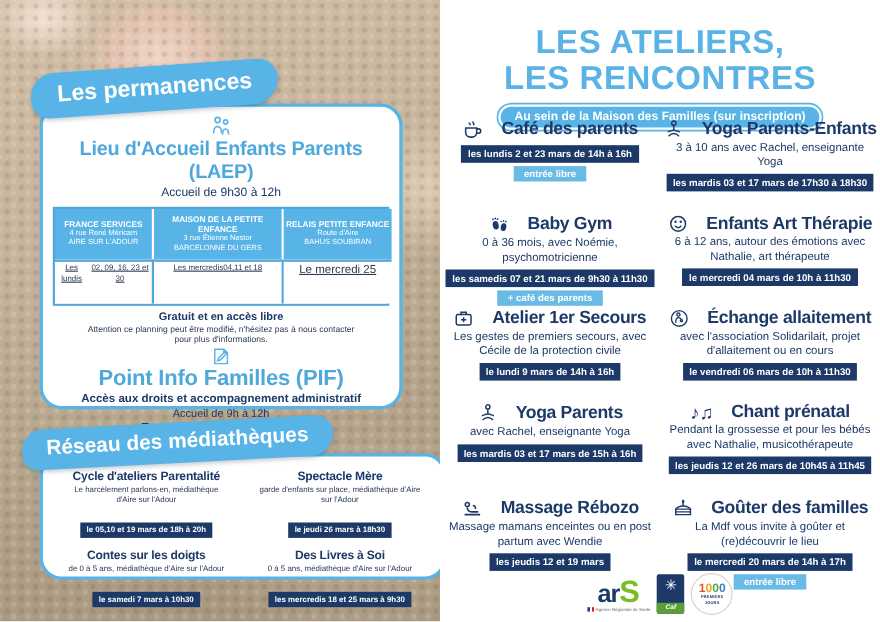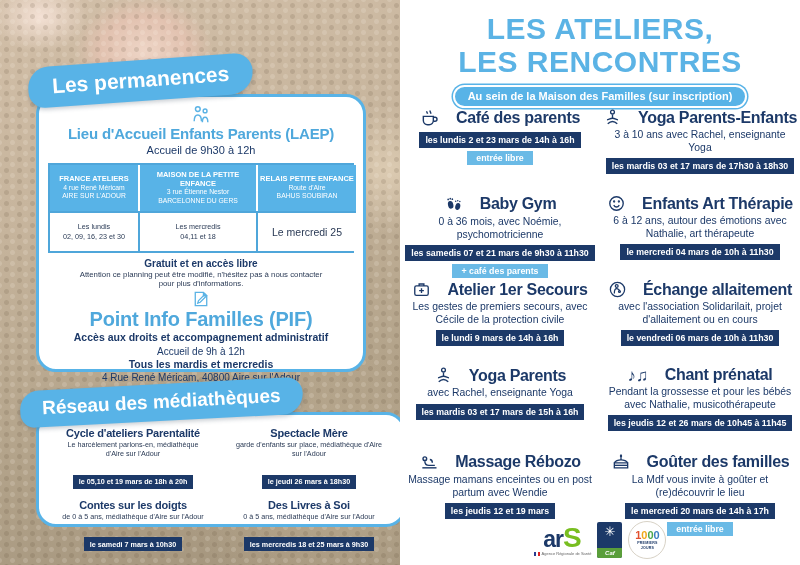--- a/index.html
+++ b/index.html
@@ -29,34 +29,34 @@
     border-radius:24px 20px 26px 18px; box-shadow:0 2px 4px rgba(40,60,80,.25); z-index:5; }
   .bubble1 { left:28px; top:60px; font-size:21px; padding:8px 24px 9px; transform:rotate(-4deg); }
   .bubble2 { left:20px; top:384px; font-size:19px; padding:7px 22px 8px; transform:rotate(-3deg); }
 
   .card { position:absolute; left:36px; background:#fff; border:3px solid #58B3E7;
     border-radius:20px; z-index:4; color:#1C3968; text-align:center; }
   .laep-card { top:94px; width:330px; height:278px; padding:6px 8px 4px; }
   .media-card { top:412px; width:370px; height:115px; padding:12px 6px 6px; }
 
   .sec-icon { display:block; margin:2px auto 0; }
-  .blue-title { color:#4FA8DC; font-weight:800; font-size:15px; letter-spacing:-0.2px; }
+  .blue-title { color:#4FA8DC; font-weight:800; font-size:18px; letter-spacing:-0.2px; }
   .blue-title.pif { font-size:20px; }
   .laep-sub { font-size:11px; margin-top:2px;text-align:center; }
 
   .laep-table { margin:7px auto 0; width:306px; display:grid; grid-template-columns:90px 118px 98px;
     border:2px solid #4FA6DA; }
   .th { background:#58B3E7; color:#fff; padding:4px 2px; min-height:46px;
     display:flex; flex-direction:column; justify-content:center; border-right:2px solid #fff; }
   .th:nth-child(3) { border-right:none; }
   .th .nm { font-size:7.5px; font-weight:bold; line-height:1.15; }
   .th .ad { font-size:6.8px; line-height:1.25; }
   .td { background:#fff; border-top:2px solid #4FA6DA; border-right:2px solid #4FA6DA;
-    min-height:40px; display:flex; flex-direction:column; justify-content:center;
-    font-size:7.2px; line-height:1.35; color:#2a3a55; }
+    min-height:40px; display:flex; flex-direction:row; justify-content:center;
+    font-size:7.2px; line-height:1.35; color:#2a3a55;text-decoration:underline; }
   .td:last-child { border-right:none; font-size:10.5px; }
 
   .free-note { font-size:10px; font-weight:bold; margin-top:5px; }
   .warn { font-size:7.8px; margin:1px 26px 0; color:#2a3a55; }
 
   .pif-line { font-size:10px; line-height:1.3; }
   .pif-line.b { font-weight:bold; font-size:10.5px; }
   .pill-badge { display:inline-block; margin-top:4px; background:#58B3E7; color:#fff;
     font-weight:bold; font-size:9.5px; padding:3px 12px; border-radius:10px;
     border:1.5px solid #9ed4f2; }
@@ -64,21 +64,21 @@
   .media-grid { display:grid; grid-template-columns:1fr 1fr; row-gap:10px; }
   .media-item { padding:0 4px; }
   .m-title { font-size:11px; font-weight:bold; letter-spacing:-0.2px; }
   .m-desc { font-size:7.2px; line-height:1.3; margin-top:1px; color:#2a3a55; max-width:150px; margin-left:auto; margin-right:auto; }
   .m-badge { display:inline-block; margin-top:16px; background:#1C3968; color:#fff;
     font-weight:bold; font-size:7.2px; padding:2.5px 6px; }
 
   
   .right { position:absolute; left:400px; top:0; width:400px; height:565px; background:#fff;
     text-align:center; color:#1C3968; }
-  .r-title { margin-top:12px; font-size:30px; font-weight:800; color:#5BB3E5;
+  .r-title { margin-top:22px; font-size:30px; font-weight:800; color:#5BB3E5;
     line-height:1.1; letter-spacing:0.5px; }
   .r-pill { display:inline-block; margin-top:7px; background:#58B3E7; color:#fff;
     font-weight:bold; font-size:11px; padding:3px 13px 4px; border-radius:13px;
     border:2px solid #fff; box-shadow:0 0 0 1.5px #58B3E7; }
 
   .items { position:absolute; top:108px; left:0; width:400px;
     display:grid; grid-template-columns:200px 200px; grid-auto-rows:86px; }
   .item { display:flex; flex-direction:column; align-items:center; padding:0 4px; }
   .i-head { display:flex; align-items:center; gap:16px; }
   .i-title { font-size:16px; font-weight:800; letter-spacing:-0.3px; white-space:nowrap; }
@@ -127,21 +127,21 @@
         <circle cx="8.5" cy="4.5" r="2.6"></circle>
           <circle cx="16.5" cy="6.5" r="2.1"></circle>
         <path d="M4.5 18c0-4 1.5-7 4-7s4 3 4 7"></path>
           <path d="M13.5 19c0-3 1.2-5.5 3-5.5s3 2.5 3 5.5"></path>
       </svg>
       <div class="blue-title">Lieu d'Accueil Enfants Parents (LAEP)</div>
       <div class="laep-sub">Accueil de 9h30 à 12h</div>
 
       <div class="laep-table">
         <div class="th">
-          <div class="nm">FRANCE ATELIERS</div>
+          <div class="nm">FRANCE SERVICES</div>
           <div class="ad">4 rue René Méricam</div>
           <div class="ad">AIRE SUR L'ADOUR</div>
         </div>
         <div class="th">
           <div class="nm">MAISON DE LA PETITE ENFANCE</div>
           <div class="ad">3 rue Étienne Nestor</div>
           <div class="ad">BARCELONNE DU GERS</div>
         </div>
         <div class="th">
           <div class="nm">RELAIS PETITE ENFANCE</div>

